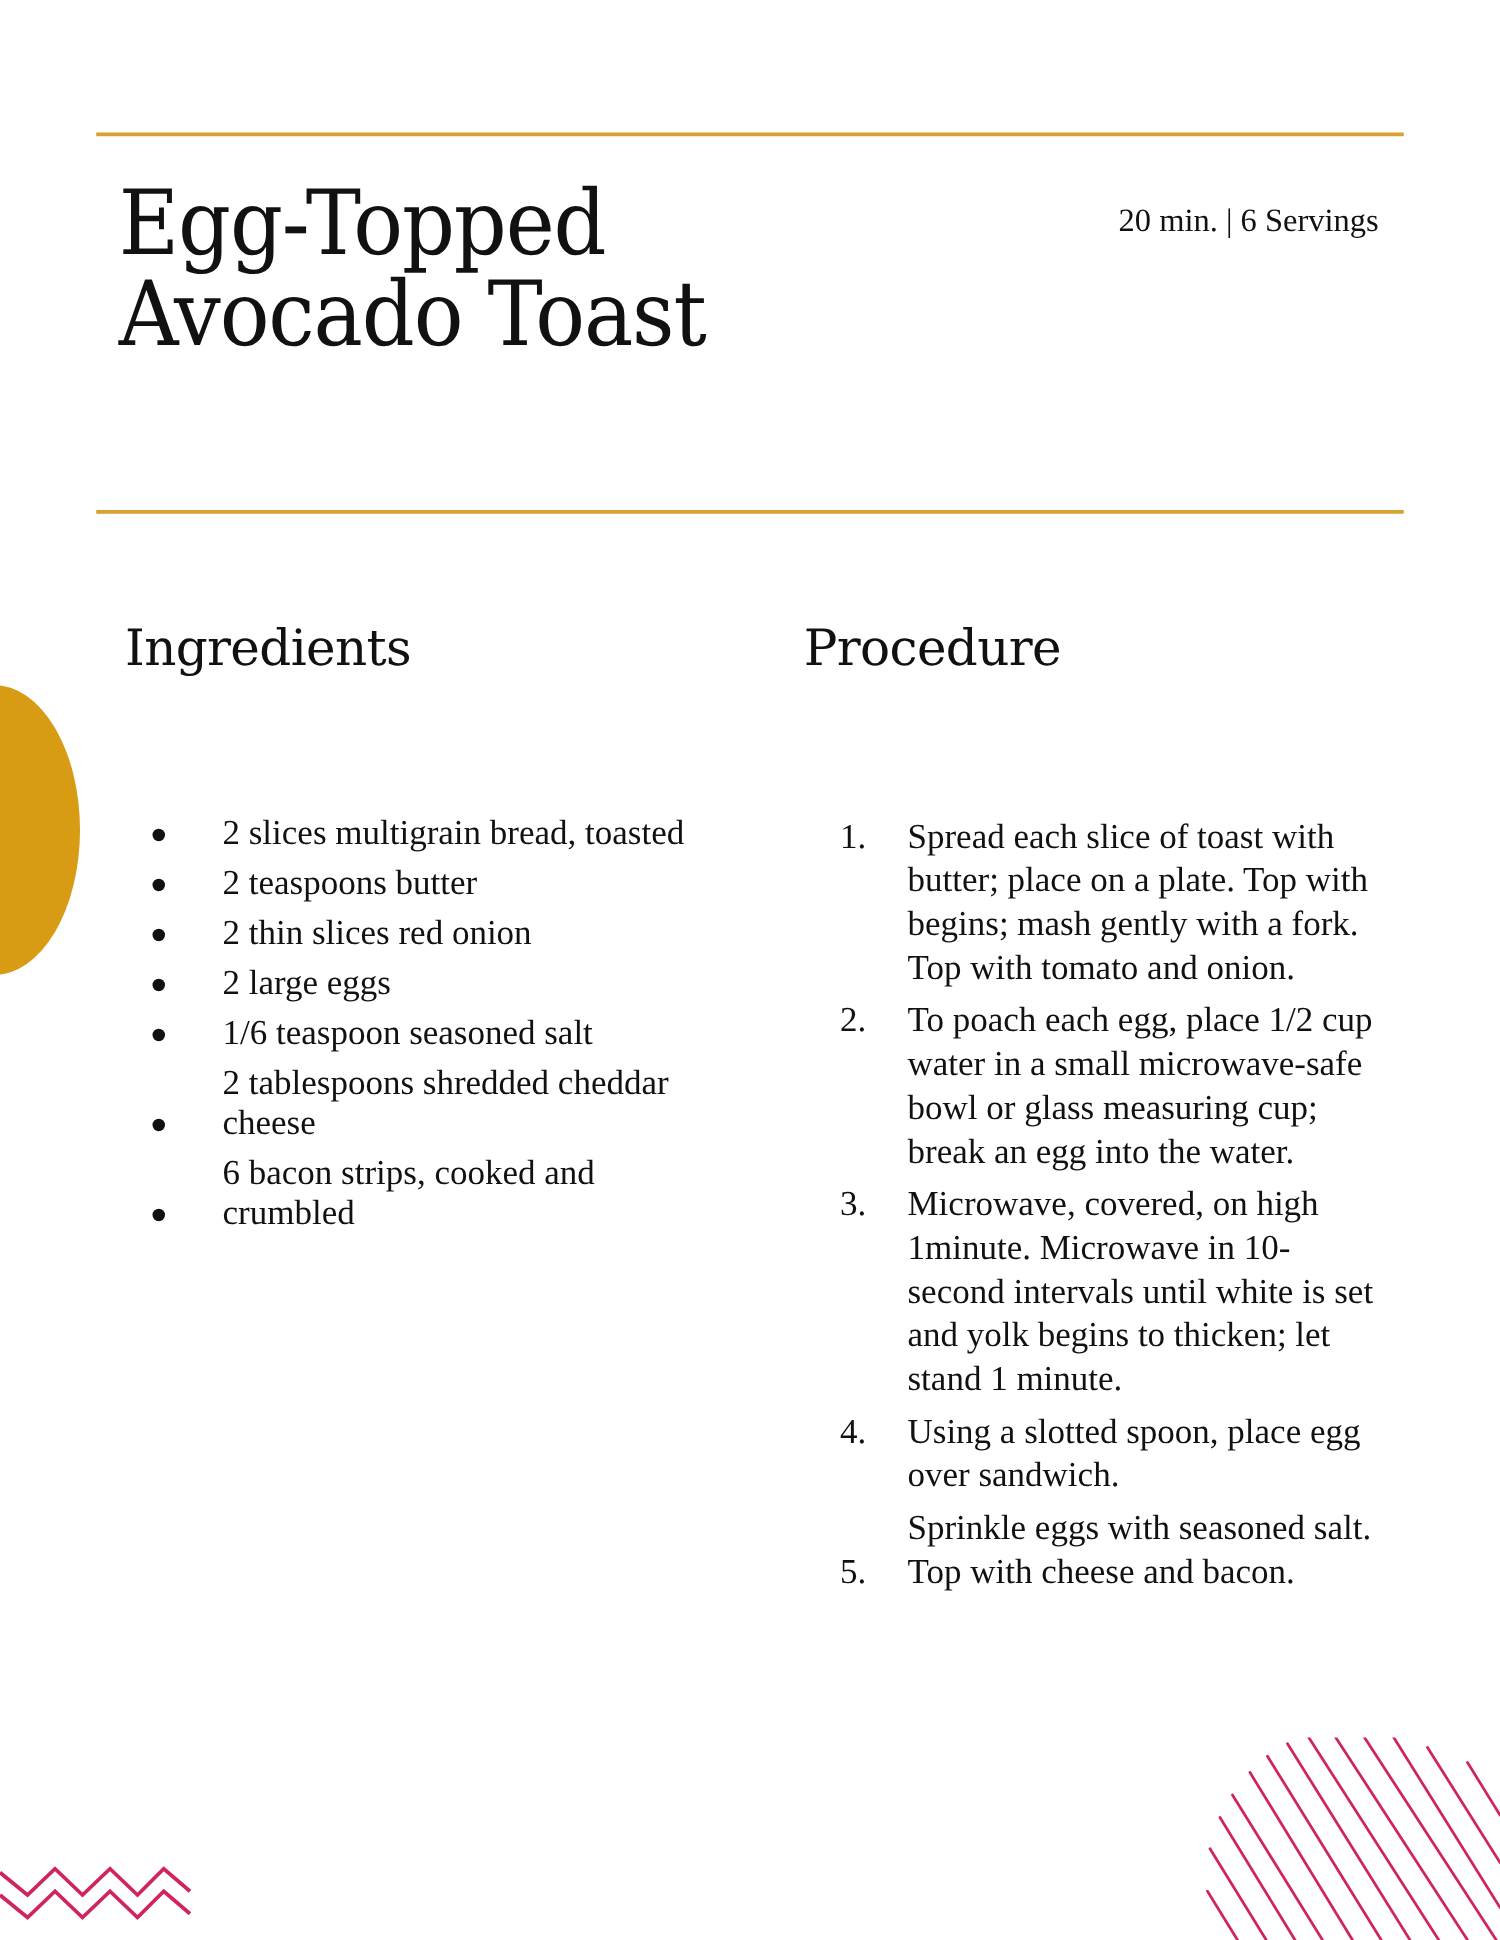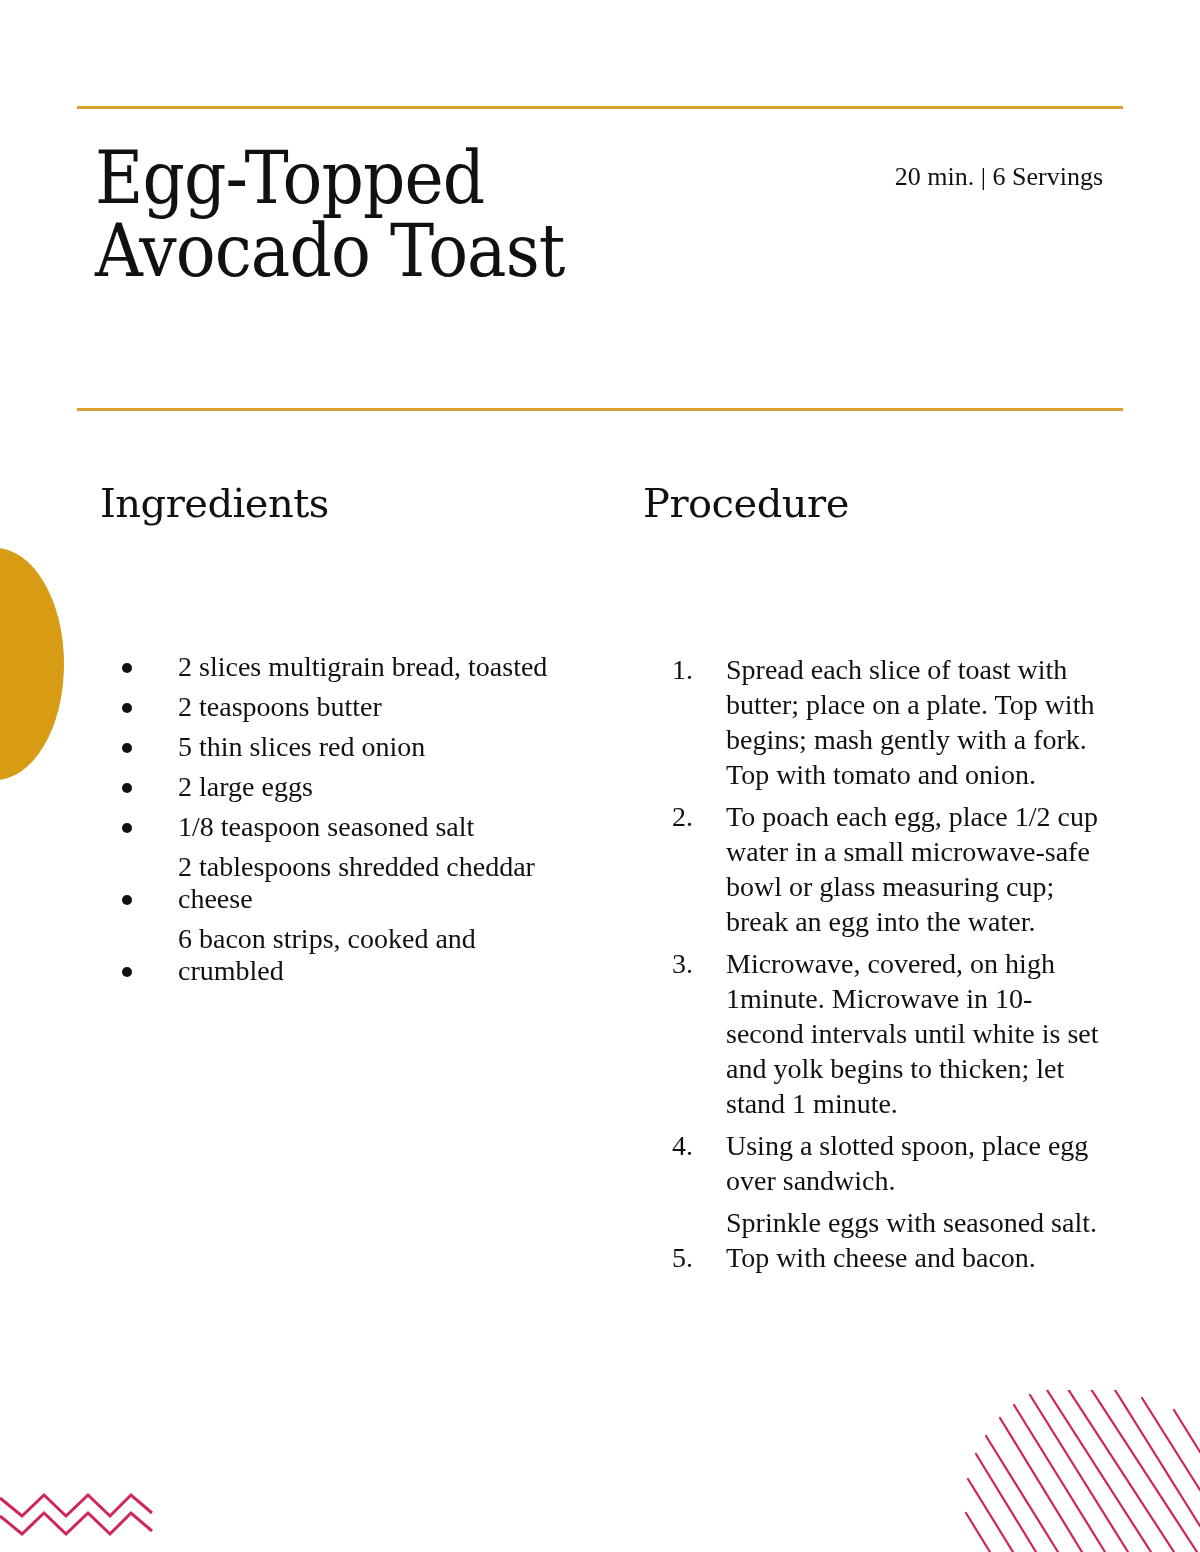--- a/index.html
+++ b/index.html
@@ -18,21 +18,21 @@
     font-weight: 300; font-size: 72px; line-height: 73px; letter-spacing: -1px;
     transform: scaleX(0.92); transform-origin: left top;
   }
   .title span { display: block; }
   .meta {
     position: absolute; right: 97px; top: 160px;
     font-size: 26px; line-height: 34px; margin-left: 44px;
   }
 
   .section-heading {
-    position: absolute; top: 478px; margin: 0;
+    position: absolute; top: 494px; margin: 0;
     font-family: "DejaVu Serif", "Liberation Serif", serif;
     font-weight: normal; font-size: 40px; line-height: 50px; letter-spacing: -0.5px;
   }
   .section-heading.ingredients { left: 100px; }
   .section-heading.procedure { left: 643px; }
 
   .list { position: absolute; margin: 0; padding: 0; list-style: none; font-size: 28px; }
   .ing-list { left: 118px; top: 651px; width: 440px; }
   .ing-item { position: relative; padding-left: 60px; line-height: 32px; margin-bottom: 8px; }
   .ing-item .bullet {
@@ -69,23 +69,23 @@
 <div class="rule mid"></div>
 
 <div class="deco-circle"></div>
 
 <h2 class="section-heading ingredients">Ingredients</h2>
 <h2 class="section-heading procedure">Procedure</h2>
 
 <ul class="list ing-list">
   <li class="ing-item"><span class="bullet"></span><span>2 slices multigrain bread, toasted</span></li>
   <li class="ing-item"><span class="bullet"></span><span>2 teaspoons butter</span></li>
-  <li class="ing-item"><span class="bullet"></span><span>5 thin slices red onion</span></li>
+  <li class="ing-item"><span class="bullet"></span><span>2 thin slices red onion</span></li>
   <li class="ing-item"><span class="bullet"></span><span>2 large eggs</span></li>
-  <li class="ing-item"><span class="bullet"></span><span>1/8 teaspoon seasoned salt</span></li>
+  <li class="ing-item"><span class="bullet"></span><span>1/6 teaspoon seasoned salt</span></li>
   <li class="ing-item"><span class="bullet"></span><span>2 tablespoons shredded cheddar cheese</span></li>
   <li class="ing-item"><span class="bullet"></span><span>6 bacon strips, cooked and crumbled</span></li>
 </ul>
 
 <ol class="list proc-list">
   <li class="proc-item"><span class="num">1.</span><span>Spread each slice of toast with butter; place on a plate. Top with begins; mash gently with a fork. Top with tomato and onion.</span></li>
   <li class="proc-item"><span class="num">2.</span><span>To poach each egg, place 1/2 cup water in a small microwave-safe bowl or glass measuring cup; break an egg into the water.</span></li>
   <li class="proc-item"><span class="num">3.</span><span>Microwave, covered, on high 1minute. Microwave in 10-second intervals until white is set and yolk begins to thicken; let stand 1 minute.</span></li>
   <li class="proc-item"><span class="num">4.</span><span>Using a slotted spoon, place egg over sandwich.</span></li>
   <li class="proc-item bottom-num spaced"><span class="num">5.</span><span>Sprinkle eggs with seasoned salt. Top with cheese and bacon.</span></li>

